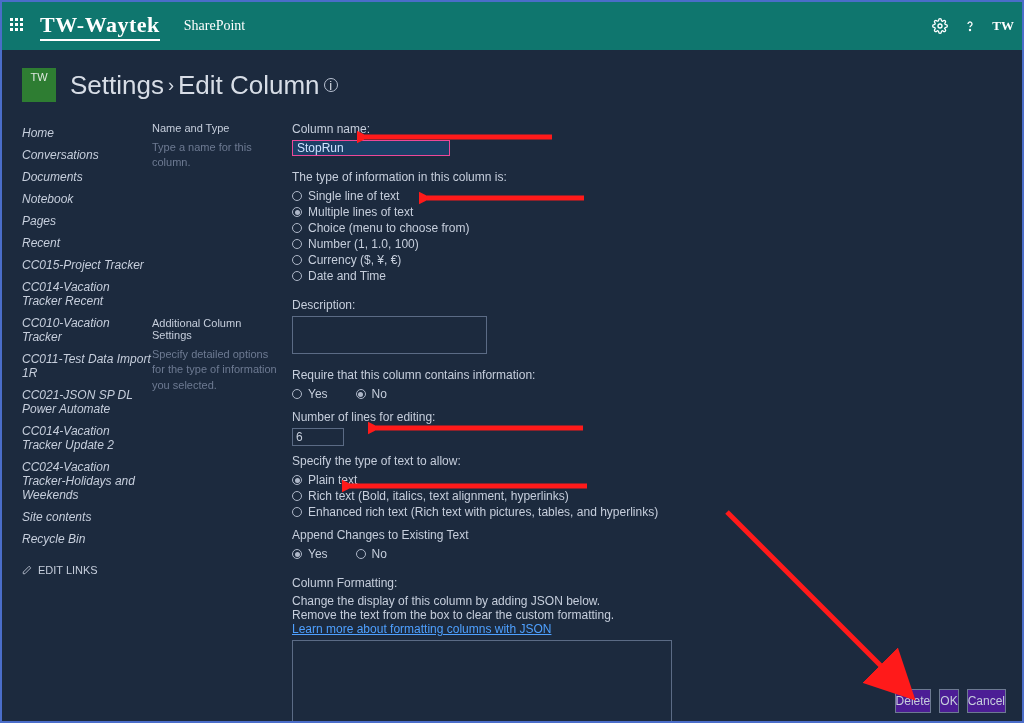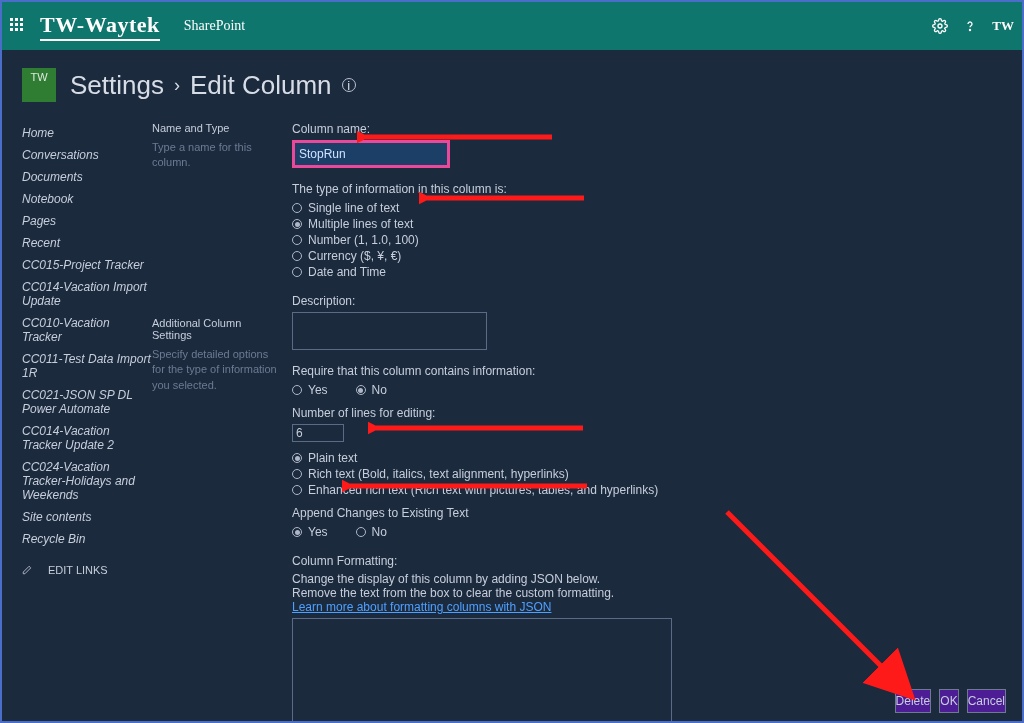--- a/index.html
+++ b/index.html
@@ -61,21 +61,21 @@
     align-items: flex-start;
     justify-content: center;
     padding-top: 3px;
   }
   .breadcrumb {
     font-size: 26px;
     font-weight: 300;
     color: #d7dde6;
     display: flex;
     align-items: center;
-    gap: 10px;
+    gap: 4px;
   }
   .bc-caret { font-size: 18px; }
   .info-icon {
     font-size: 13px;
     border: 1px solid #b8c1d1;
     border-radius: 50%;
     width: 14px; height: 14px;
     display: inline-flex;
     align-items: center;
     justify-content: center;
@@ -97,21 +97,21 @@
     color: #c6cedc;
     cursor: pointer;
     font-style: italic;
   }
   .edit-links {
     margin-top: 14px;
     font-size: 11px;
     color: #c6cedc;
     display: flex;
     align-items: center;
-    gap: 16px;
+    gap: 6px;
   }
   .pencil {
     width: 10px; height: 10px;
   }
 
   .midcol {
     width: 140px;
     flex-shrink: 0;
     font-size: 11px;
     padding-right: 12px;
@@ -128,25 +128,25 @@
   .midcol .block2 { margin-top: 146px; }
 
   .formcol {
     flex: 1;
     font-size: 12px;
     color: #c6cedc;
   }
   .form-label { margin-bottom: 4px; }
   .text-input {
     background: #1c2a3e;
-    border: 3px solid #ec4899;
+    border: 1px solid #ec4899;
     color: #5fa0ff;
     font-size: 12px;
     padding: 2px 4px;
-    height: 28px;
+    height: 16px;
   }
   .text-input.selected {
     background: #1b3f66;
     color: #cfe3ff;
   }
   .column-name-input { width: 158px; }
   .radio-line {
     display: flex;
     align-items: center;
     gap: 6px;
@@ -257,21 +257,21 @@
 <div class="body">
 
   <div class="leftnav">
     <div class="nav-item">Home</div>
     <div class="nav-item">Conversations</div>
     <div class="nav-item">Documents</div>
     <div class="nav-item">Notebook</div>
     <div class="nav-item">Pages</div>
     <div class="nav-item">Recent</div>
     <div class="nav-item">CC015-Project Tracker</div>
-    <div class="nav-item">CC014-Vacation Import Update</div>
+    <div class="nav-item">CC014-Vacation Tracker Recent</div>
     <div class="nav-item">CC010-Vacation Tracker</div>
     <div class="nav-item">CC011-Test Data Import 1R</div>
     <div class="nav-item">CC021-JSON SP DL Power Automate</div>
     <div class="nav-item">CC014-Vacation Tracker Update 2</div>
     <div class="nav-item">CC024-Vacation Tracker-Holidays and Weekends</div>
     <div class="nav-item">Site contents</div>
     <div class="nav-item">Recycle Bin</div>
     <div class="edit-links">
       <svg class="pencil" viewBox="0 0 24 24" fill="none" stroke="#c6cedc" stroke-width="2">
           <path d="M17 3l4 4L7 21H3v-4L17 3z"></path>
@@ -298,20 +298,24 @@
       <div class="radio-line">
           <span class="radio"></span>
           <span>Single line of text</span>
         </div>
       <div class="radio-line">
           <span class="radio checked"></span>
           <span>Multiple lines of text</span>
         </div>
       <div class="radio-line">
           <span class="radio"></span>
+          <span>Choice (menu to choose from)</span>
+        </div>
+      <div class="radio-line">
+          <span class="radio"></span>
           <span>Number (1, 1.0, 100)</span>
         </div>
       <div class="radio-line">
           <span class="radio"></span>
           <span>Currency ($, ¥, €)</span>
         </div>
       <div class="radio-line">
           <span class="radio"></span>
           <span>Date and Time</span>
         </div>
@@ -335,20 +339,21 @@
           </div>
       </div>
     </div>
 
     <div class="group" style="margin-top:8px;">
       <div class="form-label">Number of lines for editing:</div>
       <input class="numlines-input" value="6" style="">
     </div>
 
     <div class="group" style="margin-top:8px;">
+      <div class="form-label">Specify the type of text to allow:</div>
       <div class="radio-line">
           <span class="radio checked"></span>
           <span>Plain text</span>
         </div>
       <div class="radio-line">
           <span class="radio"></span>
           <span>Rich text (Bold, italics, text alignment, hyperlinks)</span>
         </div>
       <div class="radio-line">
           <span class="radio"></span>

